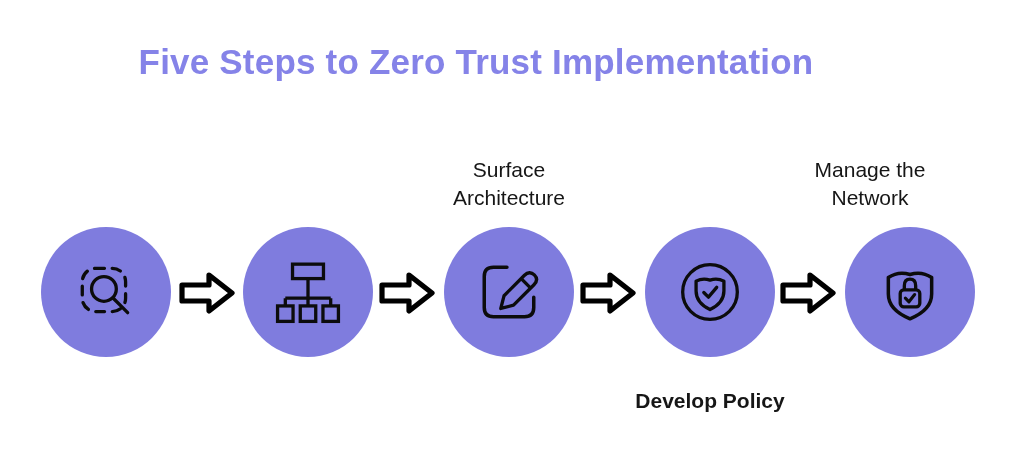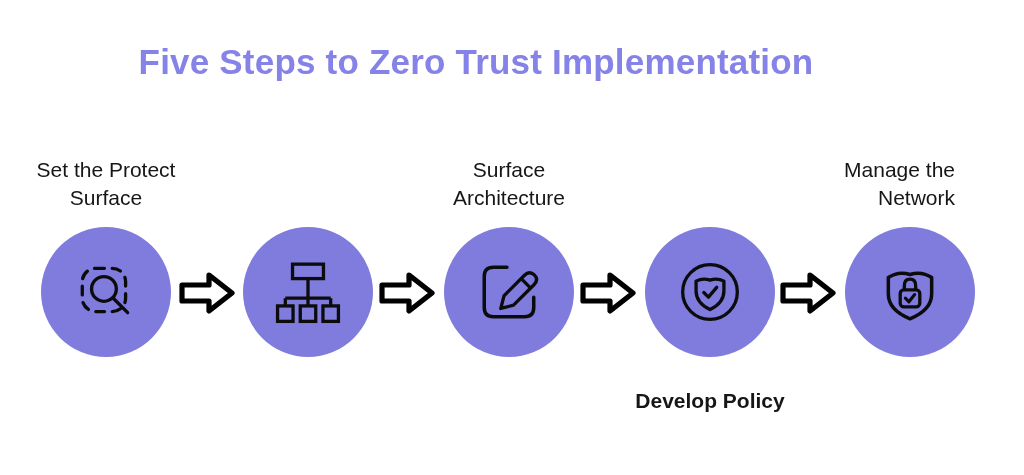--- a/index.html
+++ b/index.html
@@ -51,22 +51,20 @@
     width:58px;height:46px;
   }
 </style>
 </head>
 <body>
 
 <div class="canvas">
 
   <div class="title">Five Steps to Zero Trust Implementation</div>
 
-  <div class="step-label label-above" style="left:21px;">Set the Protect
-Surface</div>
   <div class="circle" style="left:41px;">
     <svg class="icon-svg" width="66" height="66" viewBox="0 0 64 64" fill="none" stroke="#0C0C0C">
       <rect x="9" y="9" width="42" height="42" rx="13" stroke-width="3.2" stroke-dasharray="8.5 7.5" stroke-linecap="round"></rect>
       <circle cx="30" cy="29" r="12" stroke-width="3.2"></circle>
       <line x1="38.8" y1="37.8" x2="53" y2="52" stroke-width="3.2" stroke-linecap="round"></line>
     </svg>
   </div>
 
   <svg class="arrow" style="left:178px;" viewBox="0 0 58 46">
     <path d="M4,15 L31,15 L31,5 L54,23 L31,41 L31,31 L4,31 Z" fill="#FFFFFF" stroke="#000000" stroke-width="5.2" stroke-linejoin="round"></path>
@@ -108,21 +106,21 @@
       <path d="M18.5,21.5 Q25,18 32,20.5 Q39,18 45.5,21.5 L45.5,31 Q45.5,42.5 32,49 Q18.5,42.5 18.5,31 Z" stroke-width="3.2" stroke-linejoin="round"></path>
       <path d="M26,32.5 L30.5,37 L38.5,27.5" stroke-width="3.2" stroke-linecap="round" stroke-linejoin="round"></path>
     </svg>
   </div>
   <div class="step-label label-below" style="left:600px;font-weight:bold;">Develop Policy</div>
 
   <svg class="arrow" style="left:779px;" viewBox="0 0 58 46">
     <path d="M4,15 L31,15 L31,5 L54,23 L31,41 L31,31 L4,31 Z" fill="#FFFFFF" stroke="#000000" stroke-width="5.2" stroke-linejoin="round"></path>
   </svg>
 
-  <div class="step-label label-above" style="left:785px;text-align:right;">Manage the
+  <div class="step-label label-above" style="left:785px;">Manage the
 Network</div>
   <div class="circle" style="left:845px;">
     <svg class="icon-svg" width="66" height="66" viewBox="0 0 64 64" fill="none" stroke="#0C0C0C">
       <path d="M11,18 Q20.5,11.5 32,15 Q43.5,11.5 53,18 L53,34 Q53,49.5 32,58 Q11,49.5 11,34 Z" stroke-width="3.4" stroke-linejoin="round"></path>
       <path d="M26.5,30 L26.5,26 Q26.5,19.5 32,19.5 Q37.5,19.5 37.5,26 L37.5,30" stroke-width="3.2"></path>
       <rect x="22.5" y="30" width="19" height="16.5" rx="3.5" stroke-width="3.2"></rect>
       <path d="M27.5,38 L31,41.5 L36.5,34.5" stroke-width="3" stroke-linecap="round" stroke-linejoin="round"></path>
     </svg>
   </div>
 

